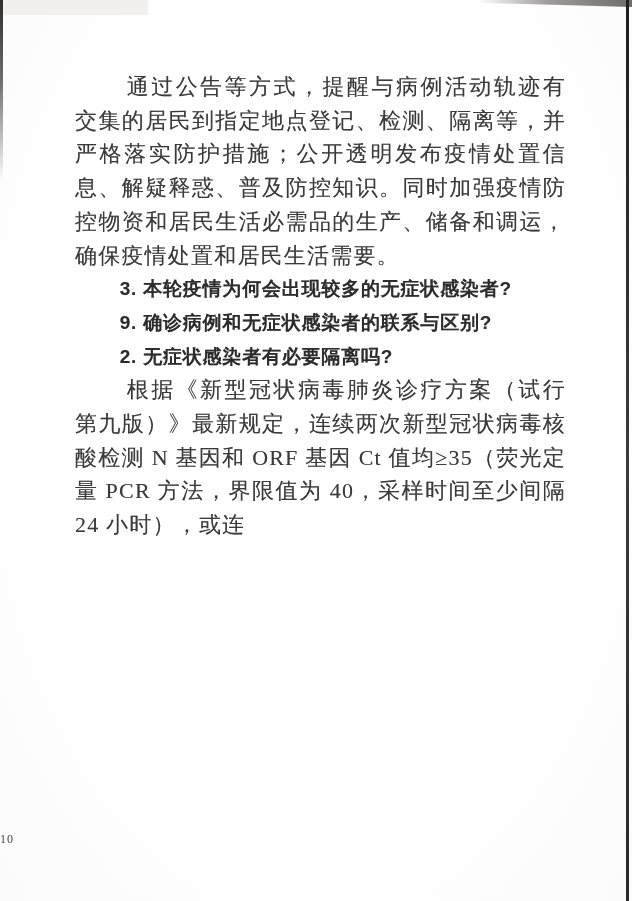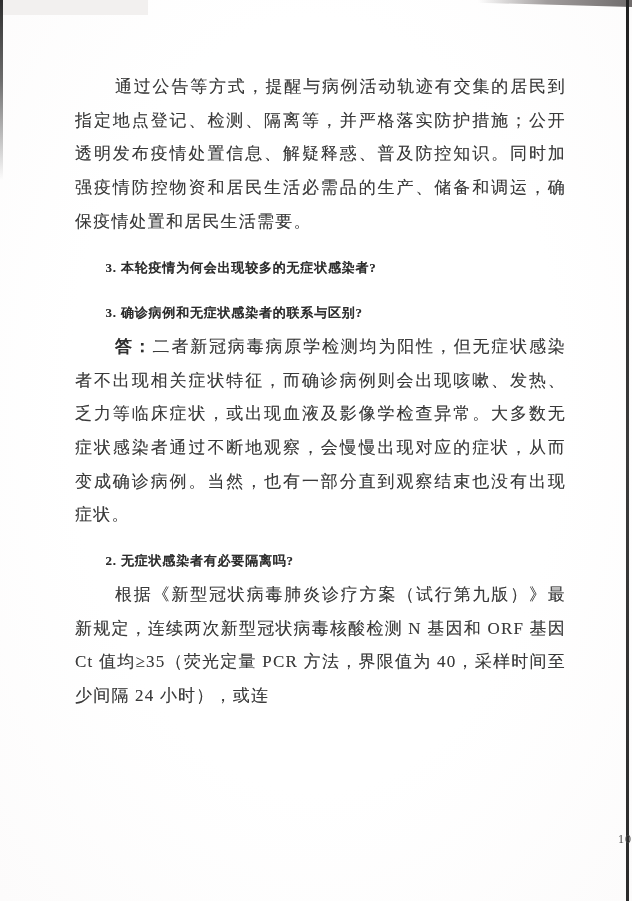--- a/index.html
+++ b/index.html
@@ -55,42 +55,41 @@
     font-size: 17px;
     line-height: 33.7px;
     letter-spacing: 1.2px;
     text-align: justify;
     text-shadow: 0 0 0.5px rgba(70,70,70,0.45);
   }
   .content p, .content h3 {
     margin: 0;
     padding: 0;
     text-indent: 2.35em;
-    font-size: 17px;
+    font-size: 22px;
     font-weight: normal;
   }
   .content h3.question {
-    font-family: Liberation Serif, serif;
-    font-size: 13px;
+    font-family: Liberation Sans, sans-serif;
+    font-size: 19px;
     font-weight: bold;
     color: #2c2c2c;
     letter-spacing: 0.8px;
-    margin-top: 12px;
   }
   .answer-prefix {
     font-family: "Liberation Sans", "DejaVu Sans", sans-serif;
     font-weight: bold;
     color: #2f2f2f;
   }
   .page-number {
     position: absolute;
     top: 832px;
     left: 0;
     width: 632px;
-    text-align: right;
+    text-align: left;
     font-size: 12px;
     letter-spacing: 1px;
     color: #474747;
   }
 </style>
 </head>
 <body>
 
 <div class="page">
 
@@ -99,23 +98,22 @@
   <div class="edge-left"></div>
   <div class="edge-right"></div>
 
   <div class="content">
 
     <p>通过公告等方式，提醒与病例活动轨迹有交集的居民到指定地点登记、检测、隔离等，并严格落实防护措施；公开透明发布疫情处置信息、解疑释惑、普及防控知识。同时加强疫情防控物资和居民生活必需品的生产、储备和调运，确保疫情处置和居民生活需要。</p>
 
     <h3 class="question">3. 本轮疫情为何会出现较多的无症状感染者?</h3>
 
 
-    <h3 class="question">3. 确诊病例和无症状感染者的联系与区别?</h3>
+    <h3 class="question">9. 确诊病例和无症状感染者的联系与区别?</h3>
 
-    <p><span class="answer-prefix">答：</span><span>二者新冠病毒病原学检测均为阳性，但无症状感染者不出现相关症状特征，而确诊病例则会出现咳嗽、发热、乏力等临床症状，或出现血液及影像学检查异常。大多数无症状感染者通过不断地观察，会慢慢出现对应的症状，从而变成确诊病例。当然，也有一部分直到观察结束也没有出现症状。</span></p>
 
     <h3 class="question">2. 无症状感染者有必要隔离吗?</h3>
 
 
     <p>根据《新型冠状病毒肺炎诊疗方案（试行第九版）》最新规定，连续两次新型冠状病毒核酸检测 N 基因和 ORF 基因 Ct 值均≥35（荧光定量 PCR 方法，界限值为 40，采样时间至少间隔 24 小时），或连</p>
 
   </div>
 
   <div class="page-number">10</div>
 

